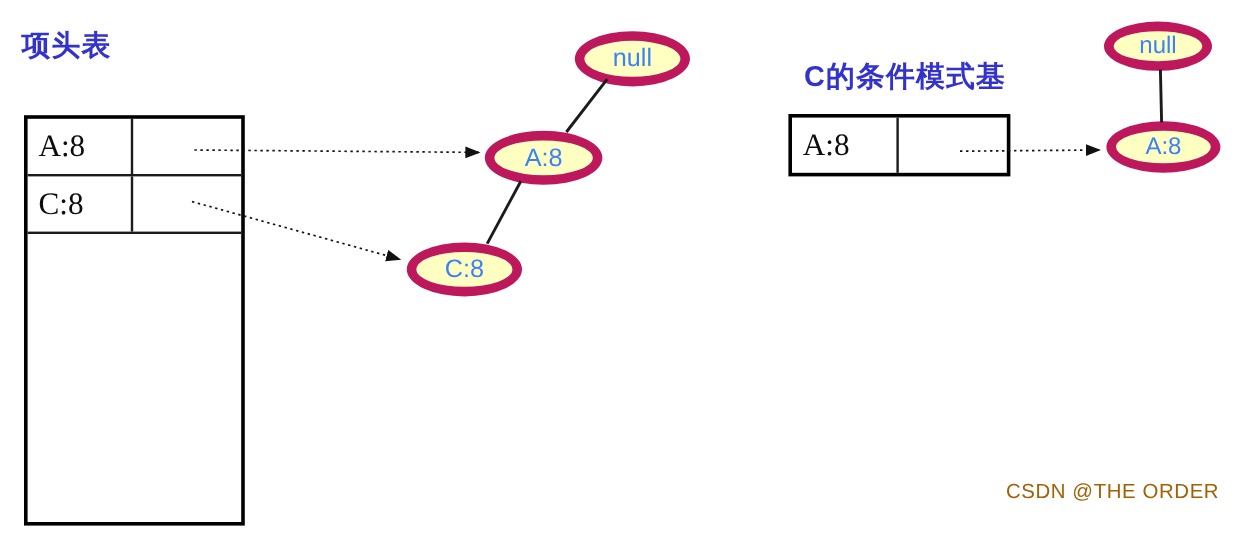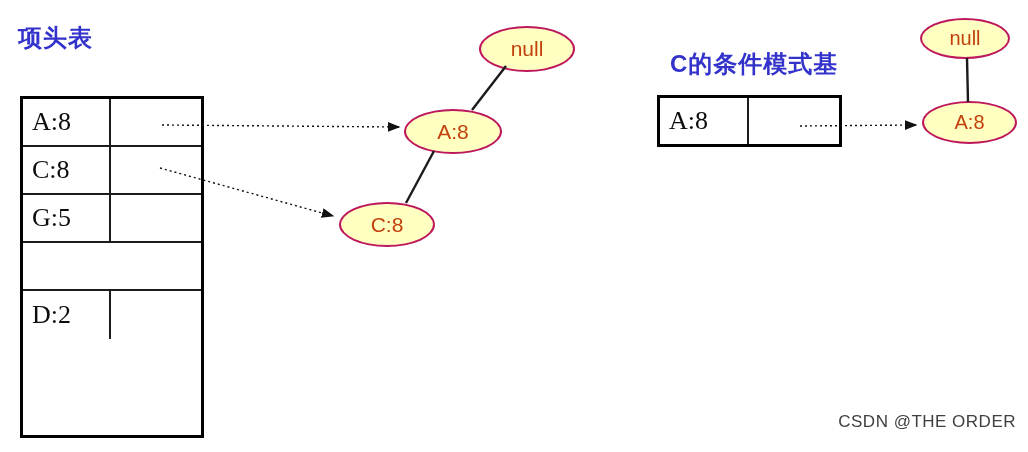--- a/index.html
+++ b/index.html
@@ -22,60 +22,52 @@
             font-family:"Liberation Serif", serif; font-size:26px; color:#0d0d0d;
             padding-left:9px; display:flex; align-items:center; }
   .cell-r { flex:1; }
 
   
   .ctable { position:absolute; left:657px; top:95px; width:185px; height:52px;
             border:3px solid #000; background:#fff; display:flex; }
   .ctable .cell-l { width:89px; height:100%; }
 
   
-  .node { position:absolute; background:#FFFFC2; border:2px solid #be185d;
-          border-radius:50%; color:#c2410c; font-size:21px;
+  .node { position:absolute; background:#FFFFC2; border:8px solid #be185d;
+          border-radius:50%; color:#3b82f6; font-size:21px;
           display:flex; align-items:center; justify-content:center; }
   #node-null-left { left:479px; top:26px;  width:96px; height:46px; }
   #node-a-left    { left:404px; top:109px; width:98px; height:45px; }
   #node-c-left    { left:339px; top:202px; width:96px; height:45px; }
   #node-null-right{ left:920px; top:18px;  width:90px; height:41px; font-size:20px; }
   #node-a-right   { left:922px; top:101px; width:95px; height:43px; font-size:20px; }
 
   svg.overlay { position:absolute; left:0; top:0; width:1028px; height:452px;
                 pointer-events:none; }
 
-  .watermark { position:absolute; right:12px; top:412px; font-size:17px;
-               color:#404040; letter-spacing:0.5px; }
+  .watermark { position:absolute; right:12px; top:400px; font-size:17px;
+               color:#a16207; letter-spacing:0.5px; }
 </style>
 </head>
 <body>
 
 <div class="stage">
 
   <div class="diagram-title" id="title-left">项头表</div>
 
   <div class="htable">
     <div class="hrow">
       <div class="cell-l">A:8</div>
       <div class="cell-r"></div>
     </div>
     <div class="hrow">
       <div class="cell-l">C:8</div>
       <div class="cell-r"></div>
     </div>
     <div class="hrow">
-      <div class="cell-l">G:5</div>
-      <div class="cell-r"></div>
-    </div>
-    <div class="hrow">
-      <div class="cell-r"></div>
-    </div>
-    <div class="hrow">
-      <div class="cell-l">D:2</div>
       <div class="cell-r"></div>
     </div>
   </div>
 
   <div class="node" id="node-null-left">null</div>
   <div class="node" id="node-a-left">A:8</div>
   <div class="node" id="node-c-left">C:8</div>
 
   <div class="diagram-title" id="title-right">C的条件模式基</div>
 

